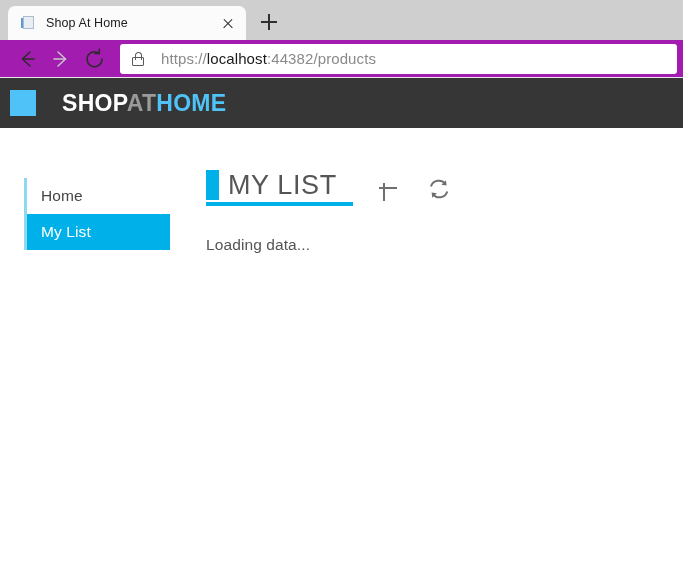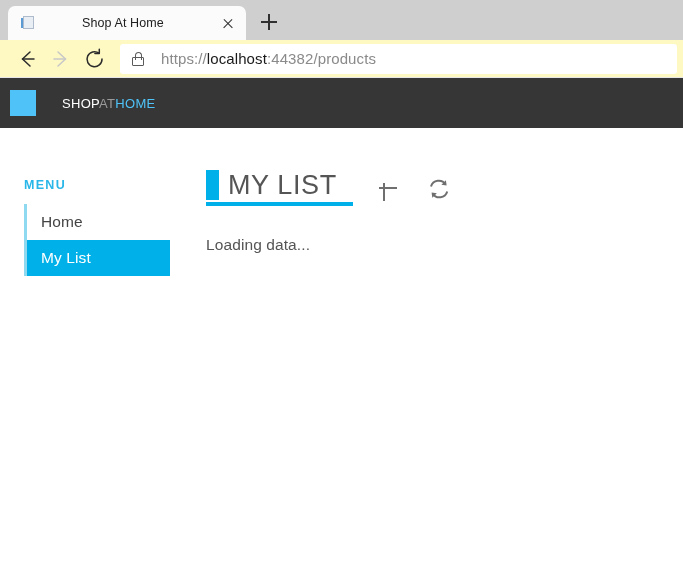--- a/index.html
+++ b/index.html
@@ -38,21 +38,20 @@
   .tab {
     width: 238px;
     height: 34px;
     background: #fbfbfb;
     border-radius: 7px 7px 0 0;
     display: flex;
     align-items: center;
     padding: 0 8px 0 12px;
     box-sizing: border-box;
     position: relative;
-    gap: 36px;
   }
 
   .tab-favicon {
     width: 16px;
     height: 16px;
     flex: 0 0 auto;
     margin-right: 10px;
     position: relative;
   }
   .tab-favicon .pg {
@@ -106,21 +105,21 @@
   .newtab::before, .newtab::after {
     content: "";
     position: absolute;
     background: #303030;
   }
   .newtab::before { left: 7px; top: 14.2px; width: 16px; height: 1.5px; }
   .newtab::after  { left: 14.2px; top: 7px; width: 1.5px; height: 16px; }
 
   .toolbar {
     height: 38px;
-    background: #fef9c3;
+    background: #a21caf;
     display: flex;
     align-items: center;
     padding: 0 6px 0 10px;
     box-sizing: border-box;
     border-bottom: 1px solid #e6e6e6;
     flex: 0 0 auto;
   }
 
   .navbtn {
     width: 34px; height: 34px;
@@ -192,22 +191,22 @@
     padding-left: 10px;
     box-sizing: border-box;
   }
   .brand-square {
     width: 26px; height: 26px;
     background: #4fc3f7;
     flex: 0 0 auto;
   }
   .brand-text {
     margin-left: 26px;
-    font-size: 13px;
-    font-weight: normal;
+    font-size: 23px;
+    font-weight: bold;
     letter-spacing: .3px;
   }
   .brand-text .s1 { color: #ffffff; }
   .brand-text .s2 { color: #9a9a9a; }
   .brand-text .s3 { color: #4fc3f7; }
 
   .page-body {
     display: flex;
     align-items: flex-start;
   }
@@ -351,21 +350,20 @@
   <div class="viewport">
 
     <div class="site-header">
       <span class="brand-square"></span>
       <span class="brand-text"><span class="s1">SHOP</span><span class="s2">AT</span><span class="s3">HOME</span></span>
     </div>
 
     <div class="page-body">
 
       <nav class="sidebar">
-        <div class="menu-label">MENU</div>
         <div class="menu-list">
           <div class="menu-item">
             <span>Home</span>
           </div>
           <div class="menu-item active">
             <span>My List</span>
           </div>
         </div>
       </nav>
 

